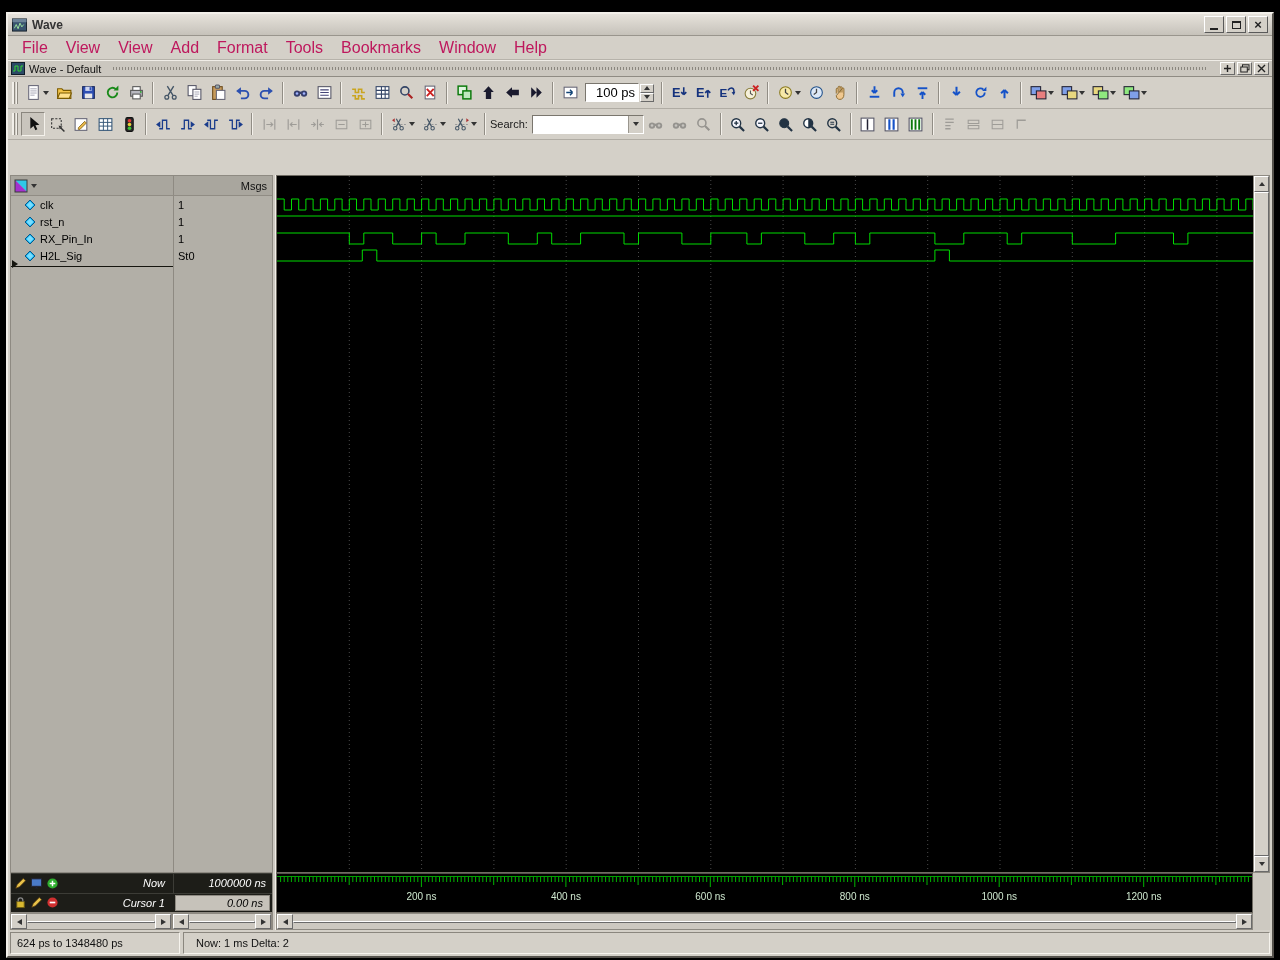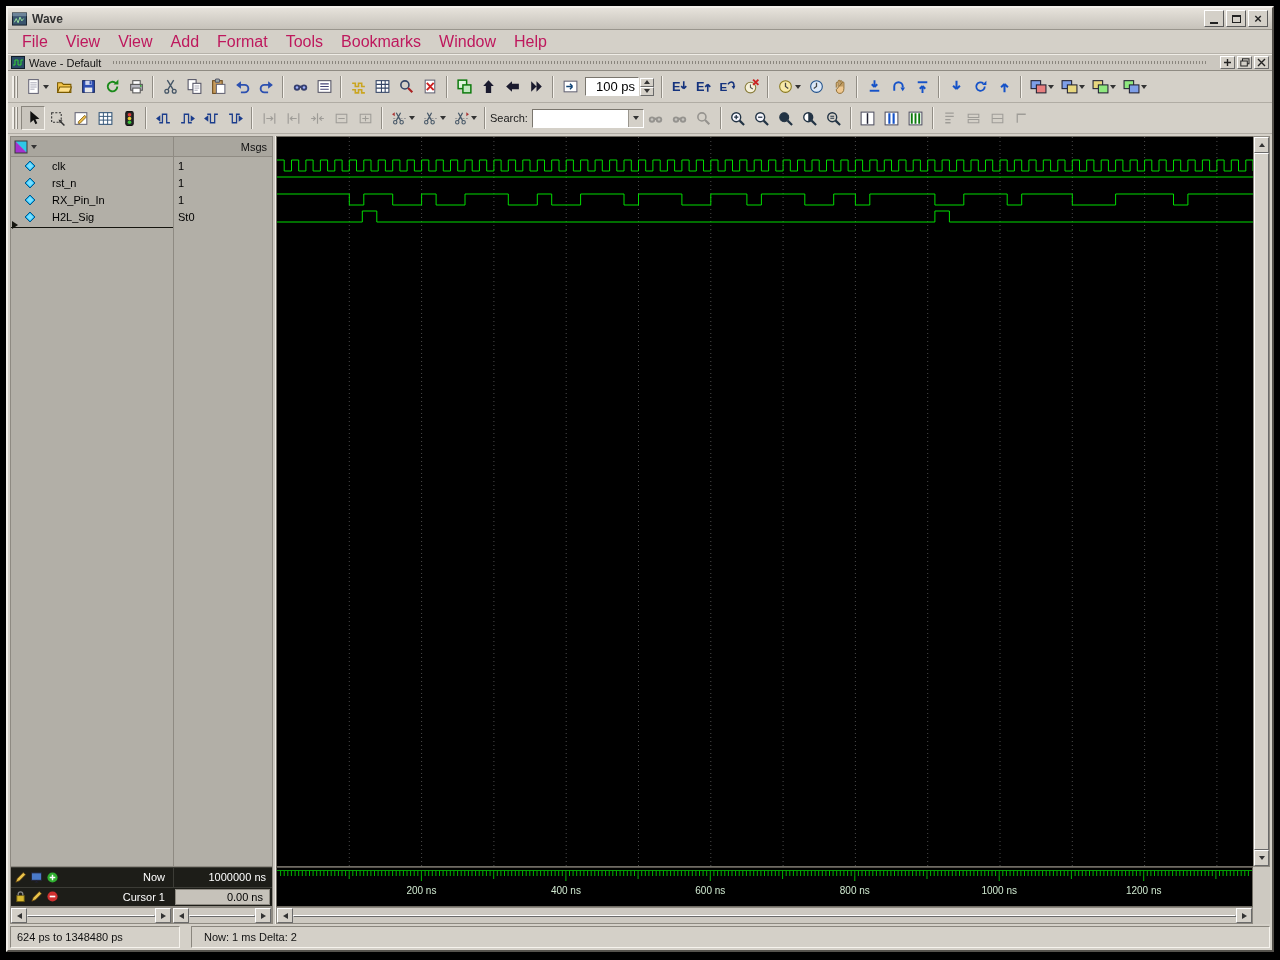--- a/index.html
+++ b/index.html
@@ -1,18 +1,18 @@
 <!DOCTYPE html>
 <html><head>
 <meta charset="utf-8">
 <style>
   html,body{margin:0;padding:0;width:1280px;height:960px;background:#000;overflow:hidden;
     font-family:"Liberation Sans",sans-serif;font-size:11px;-webkit-font-smoothing:antialiased;}
   *{box-sizing:border-box;}
-  .app-window{position:absolute;left:6px;top:6px;width:1268px;height:946px;background:#d4d0c8;
+  .app-window{position:absolute;left:6px;top:12px;width:1268px;height:946px;background:#d4d0c8;
     border:2px solid;border-color:#f2efe9 #55524c #55524c #f2efe9;display:flex;flex-direction:column;}
   
   .titlebar{height:22px;flex:0 0 22px;display:flex;align-items:center;gap:5px;padding:0 4px;
     background:linear-gradient(180deg,#e6e2db,#c6c2ba);border-bottom:1px solid #99958d;}
   .title-text{font-weight:bold;color:#333;font-size:12px;}
   .win-buttons{margin-left:auto;display:flex;gap:2px;}
   .winbtn{width:20px;height:17px;background:#d4d0c8;border:1px solid;border-color:#fff #5a5a5a #5a5a5a #fff;
     display:flex;align-items:center;justify-content:center;padding:0;}
   .g-min{width:8px;height:2px;background:#222;margin-top:8px;}
   .g-max{width:9px;height:8px;border:1px solid #222;border-top-width:2px;}
@@ -54,59 +54,59 @@
   .tri-dn{width:0;height:0;border-left:3px solid transparent;border-right:3px solid transparent;border-top:4px solid #333;}
   .tri-l{width:0;height:0;border-top:3px solid transparent;border-bottom:3px solid transparent;border-right:5px solid #333;}
   .tri-r{width:0;height:0;border-top:3px solid transparent;border-bottom:3px solid transparent;border-left:5px solid #333;}
   .search-label{margin:0 4px 0 0;color:#1a1a1a;}
   .combo{display:inline-flex;width:112px;height:19px;background:#fff;border:1px solid;
     border-color:#7a766e #fff #fff #7a766e;align-items:center;vertical-align:middle;}
   .cb-text{flex:1;}
   .cb-btn{width:15px;height:100%;background:#d4d0c8;border-left:1px solid #9a968e;display:flex;align-items:center;justify-content:center;}
   
   .content{flex:1;display:flex;flex-direction:column;padding:2px;background:#d4d0c8;min-height:0;}
-  .content-main{flex:1;display:grid;grid-template-columns:262px 4px 1fr 17px;grid-template-rows:1fr 40px 17px;min-height:0;}
+  .content-main{flex:1;display:grid;grid-template-columns:262px 4px 1fr 17px;grid-template-rows:1fr 40px 17px;min-height:0;margin-top:33px;}
   .left-top{grid-column:1;grid-row:1;background:#b2afa7;border:1px solid #8e8a82;border-right:0;
     display:flex;flex-direction:column;min-height:0;overflow:hidden;}
   .sash{grid-column:2;grid-row:1/4;background:#cdc9c1;border-left:1px solid #8e8a82;border-right:1px solid #f2efe9;}
   .sig-header{height:20px;flex:0 0 20px;background:#a9a69e;border-bottom:1px solid #908c84;display:grid;grid-template-columns:162px 1fr;align-items:center;}
   .sig-header-left{display:flex;align-items:center;gap:2px;padding-left:3px;}
   .msgs{border-left:1px solid #8e8a82;height:100%;display:flex;align-items:center;justify-content:flex-end;padding-right:5px;color:#111;}
   .sig-body{flex:1;display:flex;flex-direction:column;min-height:0;}
   .sigrow{height:17px;flex:0 0 17px;display:grid;grid-template-columns:162px 1fr;align-items:stretch;}
-  .signame{display:flex;align-items:center;gap:17px;padding-left:14px;color:#000;}
+  .signame{display:flex;align-items:center;gap:5px;padding-left:14px;color:#000;}
   .sigval{border-left:1px solid #8e8a82;padding-left:4px;display:flex;align-items:center;color:#000;}
   .insert-line{height:3px;flex:0 0 3px;display:grid;grid-template-columns:162px 1fr;position:relative;}
   .insert-line .l{border-bottom:1px solid #15150f;position:relative;}
   .insert-line .r{border-left:1px solid #8e8a82;}
   .insert-marker{position:absolute;left:1px;top:-4px;width:0;height:0;border-top:4px solid transparent;border-bottom:4px solid transparent;border-left:6px solid #15150f;}
   .sig-filler{flex:1;display:grid;grid-template-columns:162px 1fr;}
   .sig-filler .r{border-left:1px solid #8e8a82;}
   .wave-canvas{grid-column:3;grid-row:1;background:#000;border:1px solid #6f6b63;border-right:0;position:relative;overflow:hidden;}
   .wave-canvas svg{position:absolute;left:0;top:0;}
   .vscroll{grid-column:4;grid-row:1;background:#cdc9c1;border:1px solid #8e8a82;display:flex;flex-direction:column;}
   .left-bottom{grid-column:1;grid-row:2;display:flex;flex-direction:column;border:1px solid #8e8a82;border-top:0;border-right:0;}
-  .cursor-row{height:20px;flex:1;display:grid;grid-template-columns:162px 1fr;background:#1d1d18;border-top:1px solid #3c3c36;color:#fff;}
+  .cursor-row{height:20px;flex:1;display:grid;grid-template-columns:162px 1fr;background:#1d1d18;border-top:1px solid #3c3c36;color:#fff;font-style:italic;}
   .cr-left{display:flex;align-items:center;gap:3px;padding:0 8px 0 3px;}
   .cr-label{margin-left:auto;color:#fff;}
   .cr-val{display:flex;align-items:center;justify-content:flex-end;padding-right:6px;border-left:1px solid #3c3c36;color:#fff;}
   .cr-val.chip{background:#c6c2ba;border:1px solid #8e8a82;margin:1px 2px;color:#000;height:auto;}
   .timeline{grid-column:3;grid-row:2;background:#000;border:1px solid #6f6b63;border-top-color:#55524c;position:relative;overflow:hidden;padding-left:22px;}
   .timeline svg{position:absolute;left:0;top:0;}
   .corner{background:#cdc9c1;}
   .left-scroll{grid-column:1;grid-row:3;display:flex;}
   .mini-sb{height:17px;background:#cdc9c1;border:1px solid #8e8a82;display:flex;align-items:center;}
   .mini-sb.a{width:162px;}
   .mini-sb.b{width:100px;}
   .hscroll{grid-column:3;grid-row:3;height:17px;background:#cdc9c1;border:1px solid #8e8a82;display:flex;align-items:center;}
   .sbtn{width:16px;height:15px;flex:0 0 16px;background:#d4d0c8;border:1px solid;border-color:#fff #6a6a6a #6a6a6a #fff;
     display:flex;align-items:center;justify-content:center;padding:0;}
   .sbtn.v{width:15px;height:16px;flex:0 0 16px;}
   .sthumb{flex:1;background:#d4d0c8;border:1px solid;border-color:#fff #6a6a6a #6a6a6a #fff;margin:0;}
-  .statusbar{height:22px;flex:0 0 22px;margin-top:2px;display:flex;gap:11px;text-align:center;}
+  .statusbar{height:22px;flex:0 0 22px;margin-top:2px;display:flex;gap:3px;text-align:center;}
   .status-cell{height:22px;border:1px solid;border-color:#8a867e #f6f3ed #f6f3ed #8a867e;
     display:flex;align-items:center;padding:0 6px;background:#d4d0c8;color:#111;}
   .status-cell.a{width:170px;flex:0 0 170px;}
   .status-cell.b{flex:1;padding-left:12px;}
 </style>
 </head>
 <body>
 
 <div class="app-window">
 

